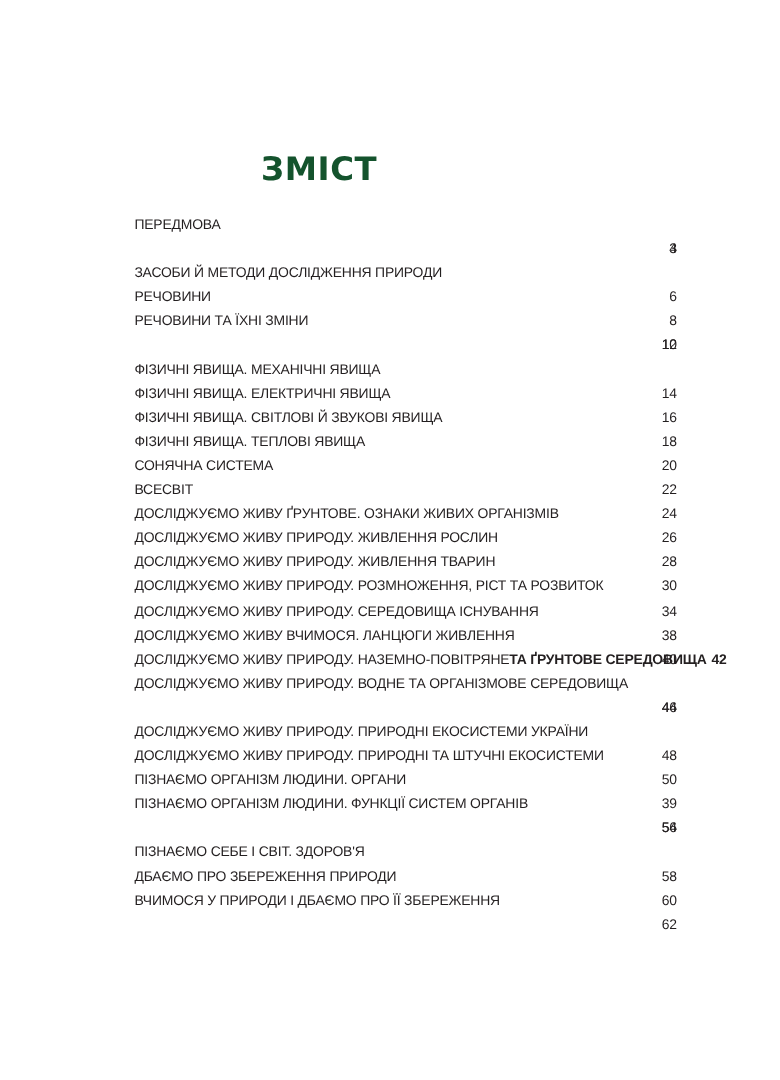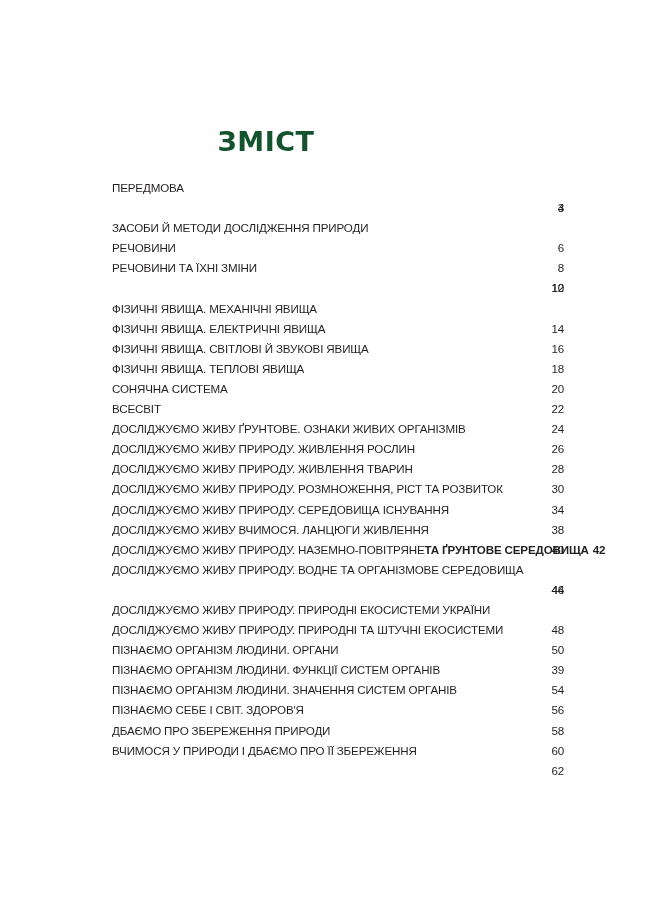--- a/index.html
+++ b/index.html
@@ -210,21 +210,20 @@
       <span class="toc-title">ПІЗНАЄМО ОРГАНІЗМ ЛЮДИНИ. ОРГАНИ</span>
       <span class="toc-dots"></span>
       <span class="toc-page">39</span>
     </div>
   <div class="toc-entry">
       <span class="toc-title">ПІЗНАЄМО ОРГАНІЗМ ЛЮДИНИ. ФУНКЦІЇ СИСТЕМ ОРГАНІВ</span>
       <span class="toc-dots"></span>
       <span class="toc-page">54</span>
     </div>
   <div class="toc-entry">
-      <span class="toc-title">ПІЗНАЄМО ОРГАНІЗМ ЛЮДИНИ. ЗНАЧЕННЯ СИСТЕМ ОРГАНІВ</span>
       <span class="toc-dots"></span>
       <span class="toc-page">56</span>
     </div>
   <div class="toc-entry">
       <span class="toc-title">ПІЗНАЄМО СЕБЕ І СВІТ. ЗДОРОВ'Я</span>
       <span class="toc-dots"></span>
       <span class="toc-page">58</span>
     </div>
   <div class="toc-entry">
       <span class="toc-title">ДБАЄМО ПРО ЗБЕРЕЖЕННЯ ПРИРОДИ</span>

